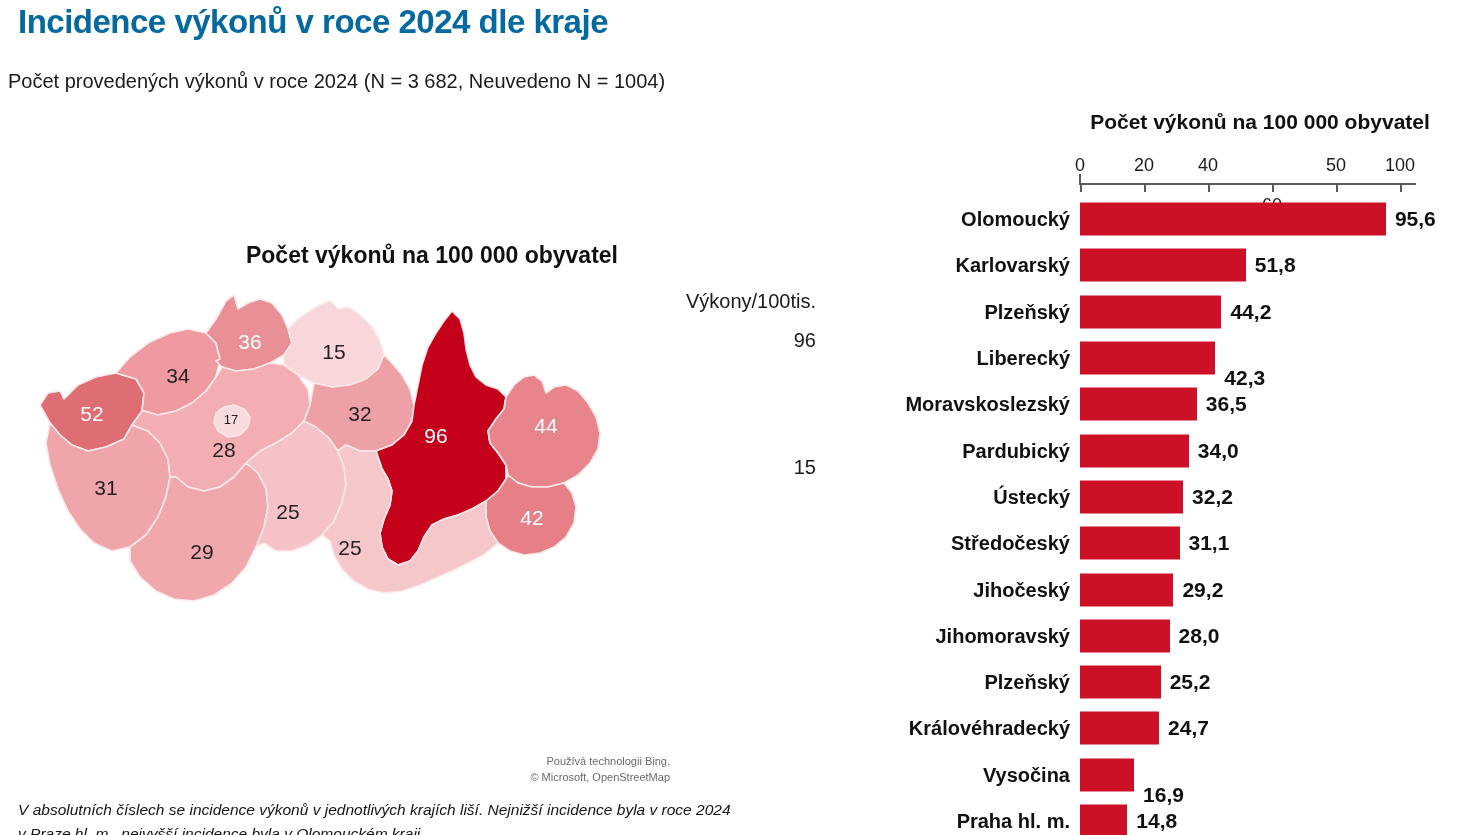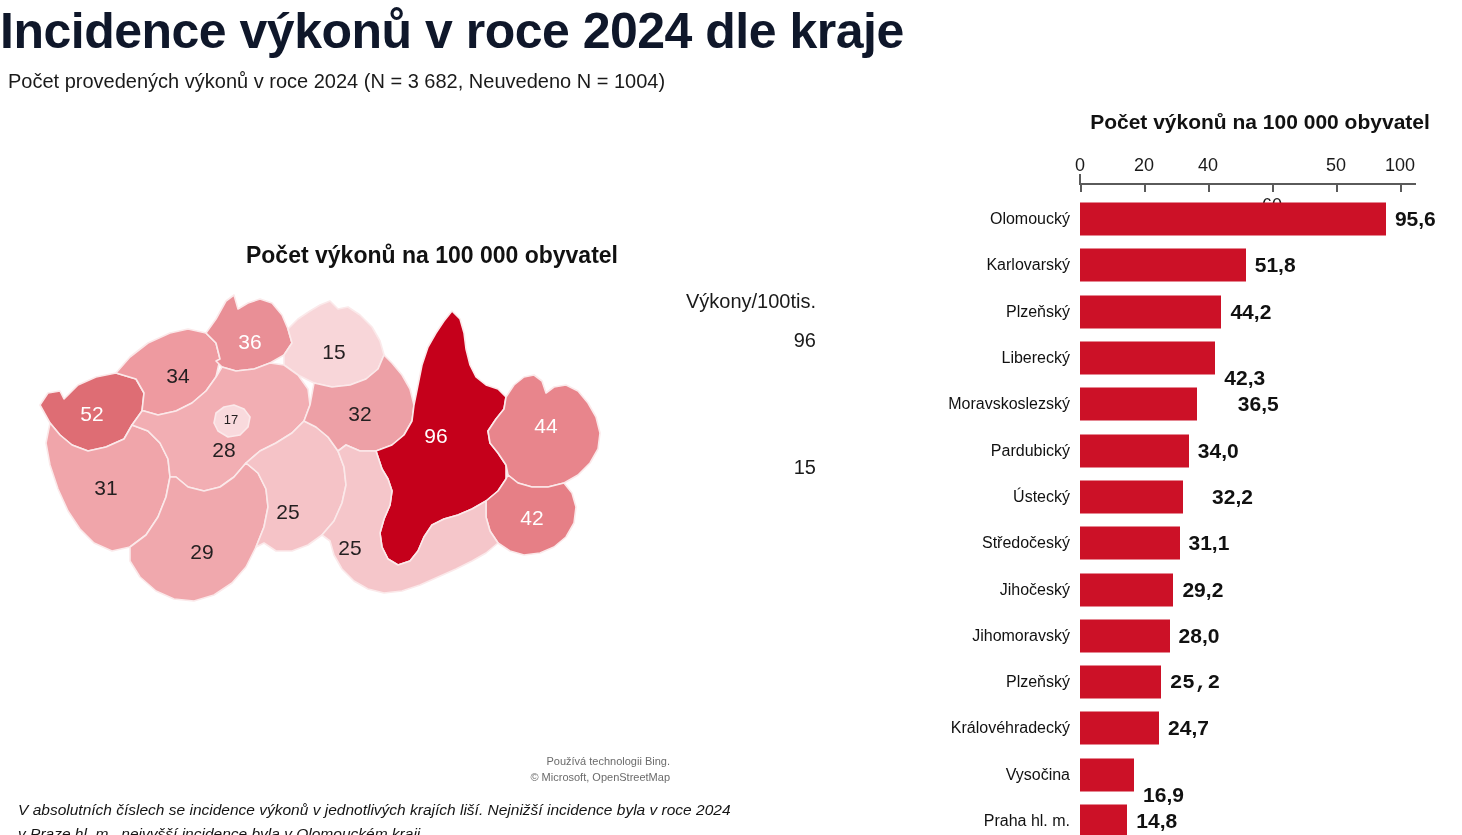--- a/index.html
+++ b/index.html
@@ -5,23 +5,23 @@
 <style>
   html,body{margin:0;padding:0;background:#ffffff;}
   body{
     width:1462px;height:835px;position:relative;overflow:hidden;
     font-family:"Liberation Sans",sans-serif;color:#111;
   }
   .page{position:absolute;inset:0;}
 
   
   #page-title{
-    position:absolute;left:0;top:4px;
-    font-size:50px;font-weight:bold;letter-spacing:-0.5px;
-    color:#0f172a;white-space:nowrap;line-height:1.1;
+    position:absolute;left:18px;top:4px;
+    font-size:33px;font-weight:bold;letter-spacing:-0.5px;
+    color:#0369a1;white-space:nowrap;line-height:1.1;
   }
   #page-subtitle{
     position:absolute;left:8px;top:70px;
     font-size:20px;color:#1a1a1a;white-space:nowrap;
   }
 
   
   #map-panel{position:absolute;left:0;top:110px;width:880px;height:725px;}
   #map-title{
     position:absolute;left:222px;top:132px;width:420px;text-align:center;
@@ -73,21 +73,21 @@
   #axis-line{
     position:absolute;left:200px;top:183px;width:336px;height:2px;background:#5a5a5a;
   }
   .tick-mark{position:absolute;top:183px;width:1.6px;height:9px;background:#5a5a5a;}
   #axis-cap-left{position:absolute;left:199px;top:174px;width:1.8px;height:11px;background:#5a5a5a;}
 
   #bars{position:absolute;left:0;top:196px;width:582px;}
   .bar-row{position:relative;height:46.3px;}
   .bar-cat{
     position:absolute;right:392px;top:50%;transform:translateY(-50%);
-    font-size:16px;font-weight:normal;color:#111;white-space:nowrap;text-align:right;
+    font-size:20px;font-weight:bold;color:#111;white-space:nowrap;text-align:right;
   }
   .bar-rect{
     position:absolute;left:200px;top:50%;transform:translateY(-50%);
     height:33px;background:#CC1127;
   }
   .bar-value{
     position:absolute;top:50%;transform:translateY(-50%);
     font-size:21px;font-weight:bold;color:#111;white-space:nowrap;
   }
 </style>
@@ -198,51 +198,51 @@
           <div class="bar-value" style="left: 350.44px;">44,2</div>
         </div>
         <div class="bar-row">
           <div class="bar-cat">Liberecký</div>
           <div class="bar-rect" style="width: 135.36px; background: rgb(204, 17, 39);"></div>
           <div class="bar-value" style="left: 344.36px; margin-top: 20px;">42,3</div>
         </div>
         <div class="bar-row">
           <div class="bar-cat">Moravskoslezský</div>
           <div class="bar-rect" style="width: 116.8px; background: rgb(204, 17, 39);"></div>
-          <div class="bar-value" style="left: 325.8px; margin-left: 32px;">36,5</div>
+          <div class="bar-value" style="left: 325.8px;">36,5</div>
         </div>
         <div class="bar-row">
           <div class="bar-cat">Pardubický</div>
           <div class="bar-rect" style="width: 108.8px; background: rgb(204, 17, 39);"></div>
           <div class="bar-value" style="left: 317.8px;">34,0</div>
         </div>
         <div class="bar-row">
           <div class="bar-cat">Ústecký</div>
           <div class="bar-rect" style="width: 103.04px; background: rgb(204, 17, 39);"></div>
-          <div class="bar-value" style="left: 312.04px; margin-left: 20px;">32,2</div>
+          <div class="bar-value" style="left: 312.04px;">32,2</div>
         </div>
         <div class="bar-row">
           <div class="bar-cat">Středočeský</div>
           <div class="bar-rect" style="width: 99.52px; background: rgb(204, 17, 39);"></div>
           <div class="bar-value" style="left: 308.52px;">31,1</div>
         </div>
         <div class="bar-row">
           <div class="bar-cat">Jihočeský</div>
           <div class="bar-rect" style="width: 93.44px; background: rgb(204, 17, 39);"></div>
           <div class="bar-value" style="left: 302.44px;">29,2</div>
         </div>
         <div class="bar-row">
           <div class="bar-cat">Jihomoravský</div>
           <div class="bar-rect" style="width: 89.6px; background: rgb(204, 17, 39);"></div>
           <div class="bar-value" style="left: 298.6px;">28,0</div>
         </div>
         <div class="bar-row">
           <div class="bar-cat">Plzeňský</div>
           <div class="bar-rect" style="width: 80.64px; background: rgb(204, 17, 39);"></div>
-          <div class="bar-value" style="left: 289.64px; font-family: Liberation Mono, monospace;">25,2</div>
+          <div class="bar-value" style="left: 289.64px;">25,2</div>
         </div>
         <div class="bar-row">
           <div class="bar-cat">Královéhradecký</div>
           <div class="bar-rect" style="width: 79.04px; background: rgb(204, 17, 39);"></div>
           <div class="bar-value" style="left: 288.04px;">24,7</div>
         </div>
         <div class="bar-row">
           <div class="bar-cat">Vysočina</div>
           <div class="bar-rect" style="width: 54.08px; background: rgb(204, 17, 39);"></div>
           <div class="bar-value" style="left: 263.08px; margin-top: 20px;">16,9</div>

